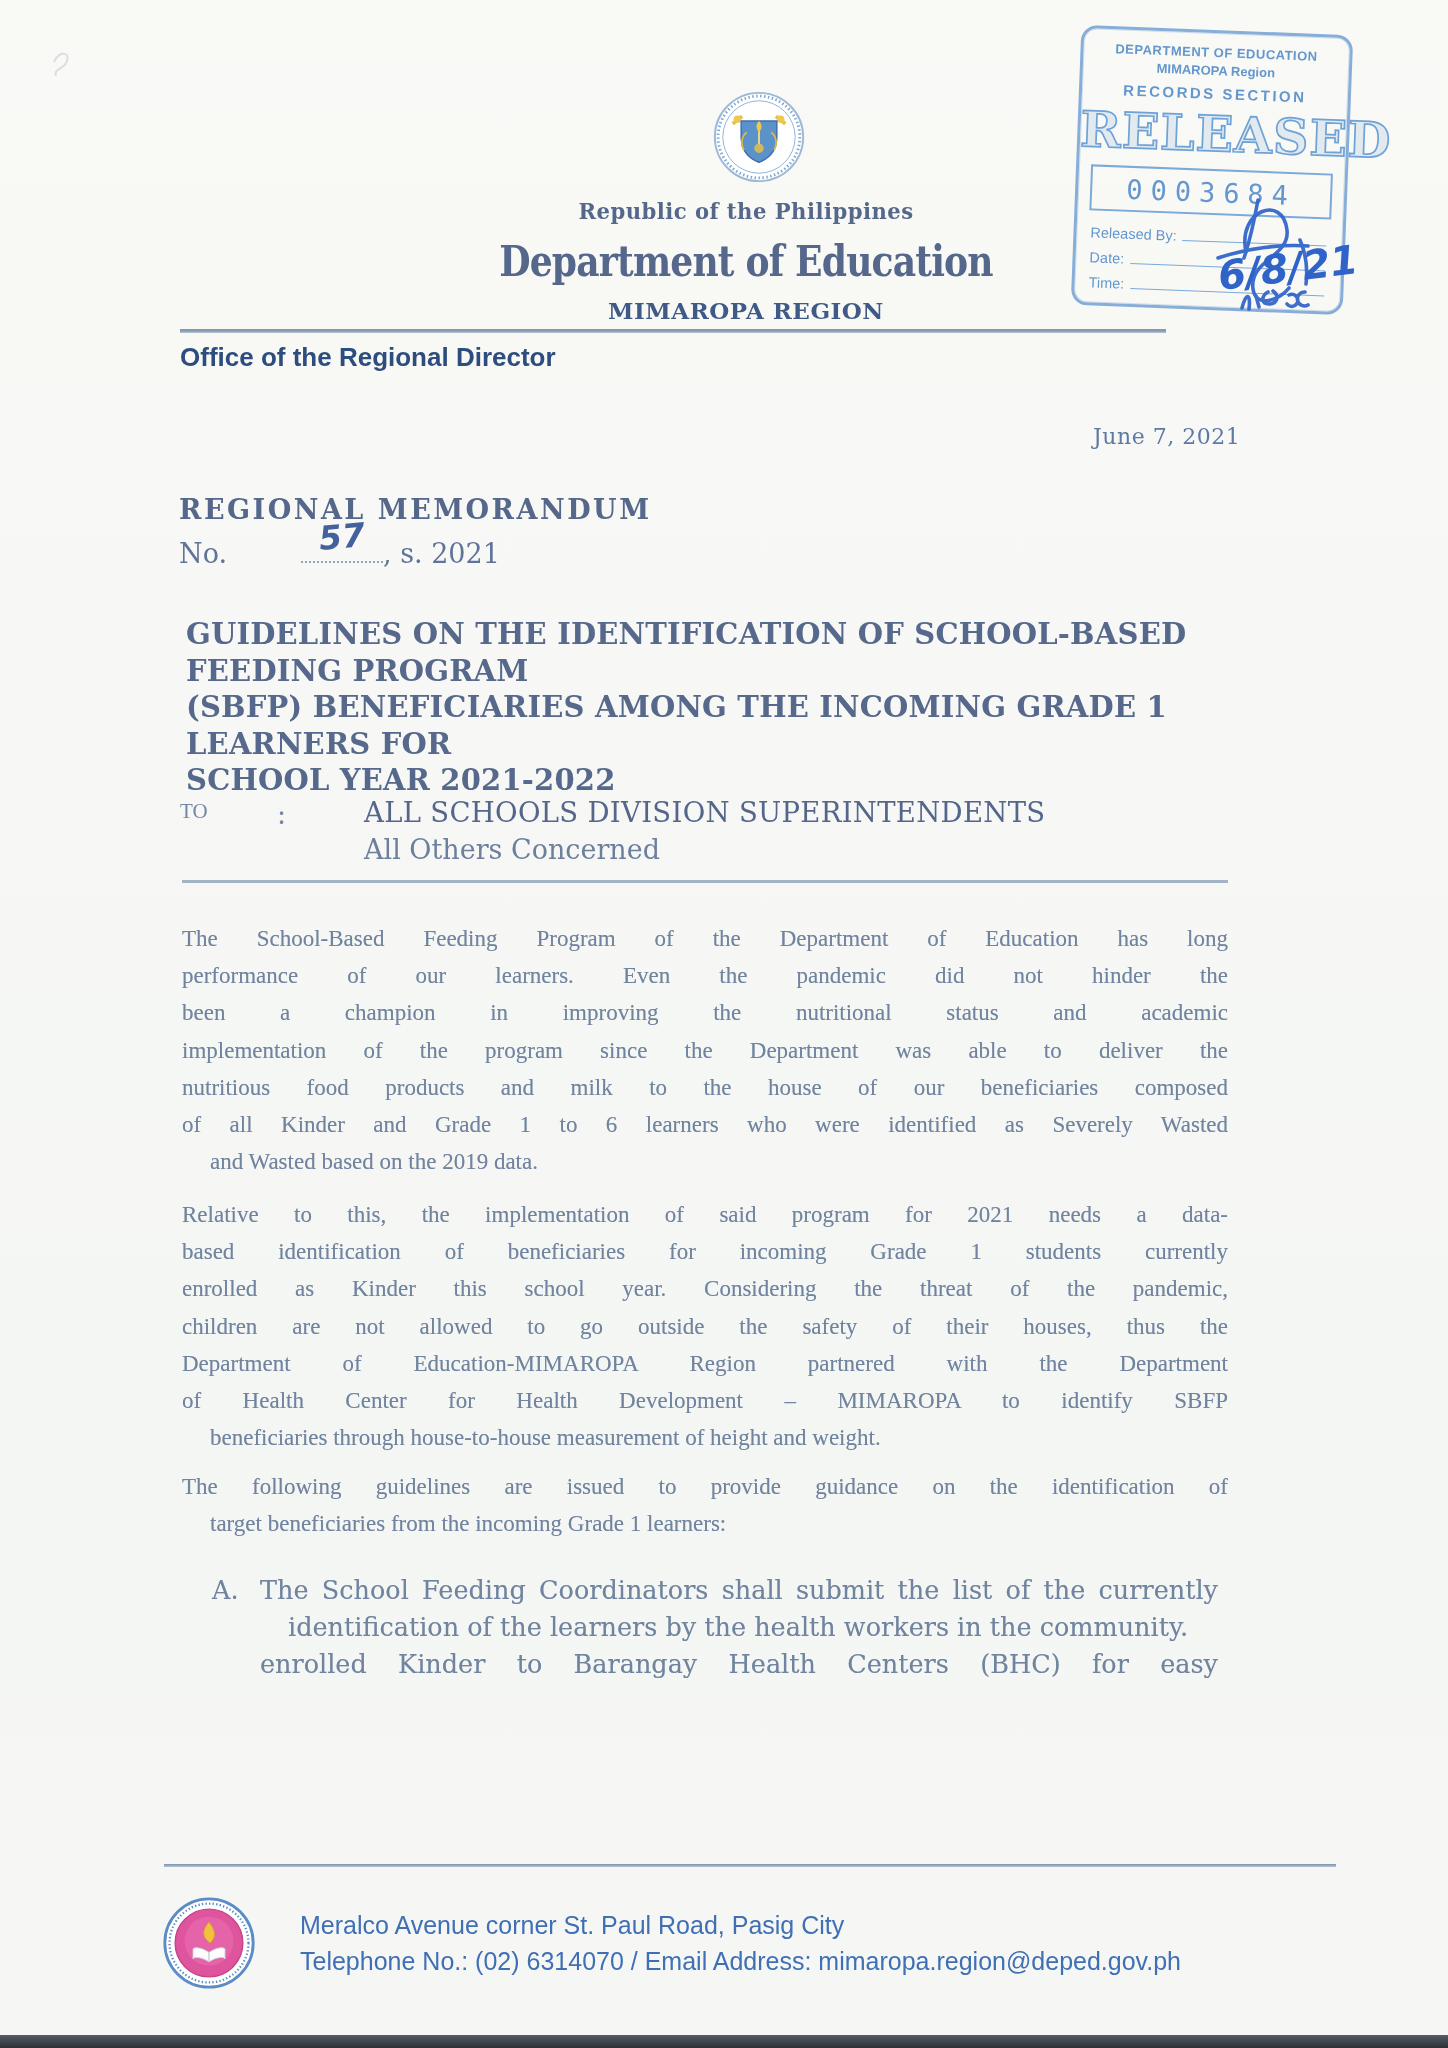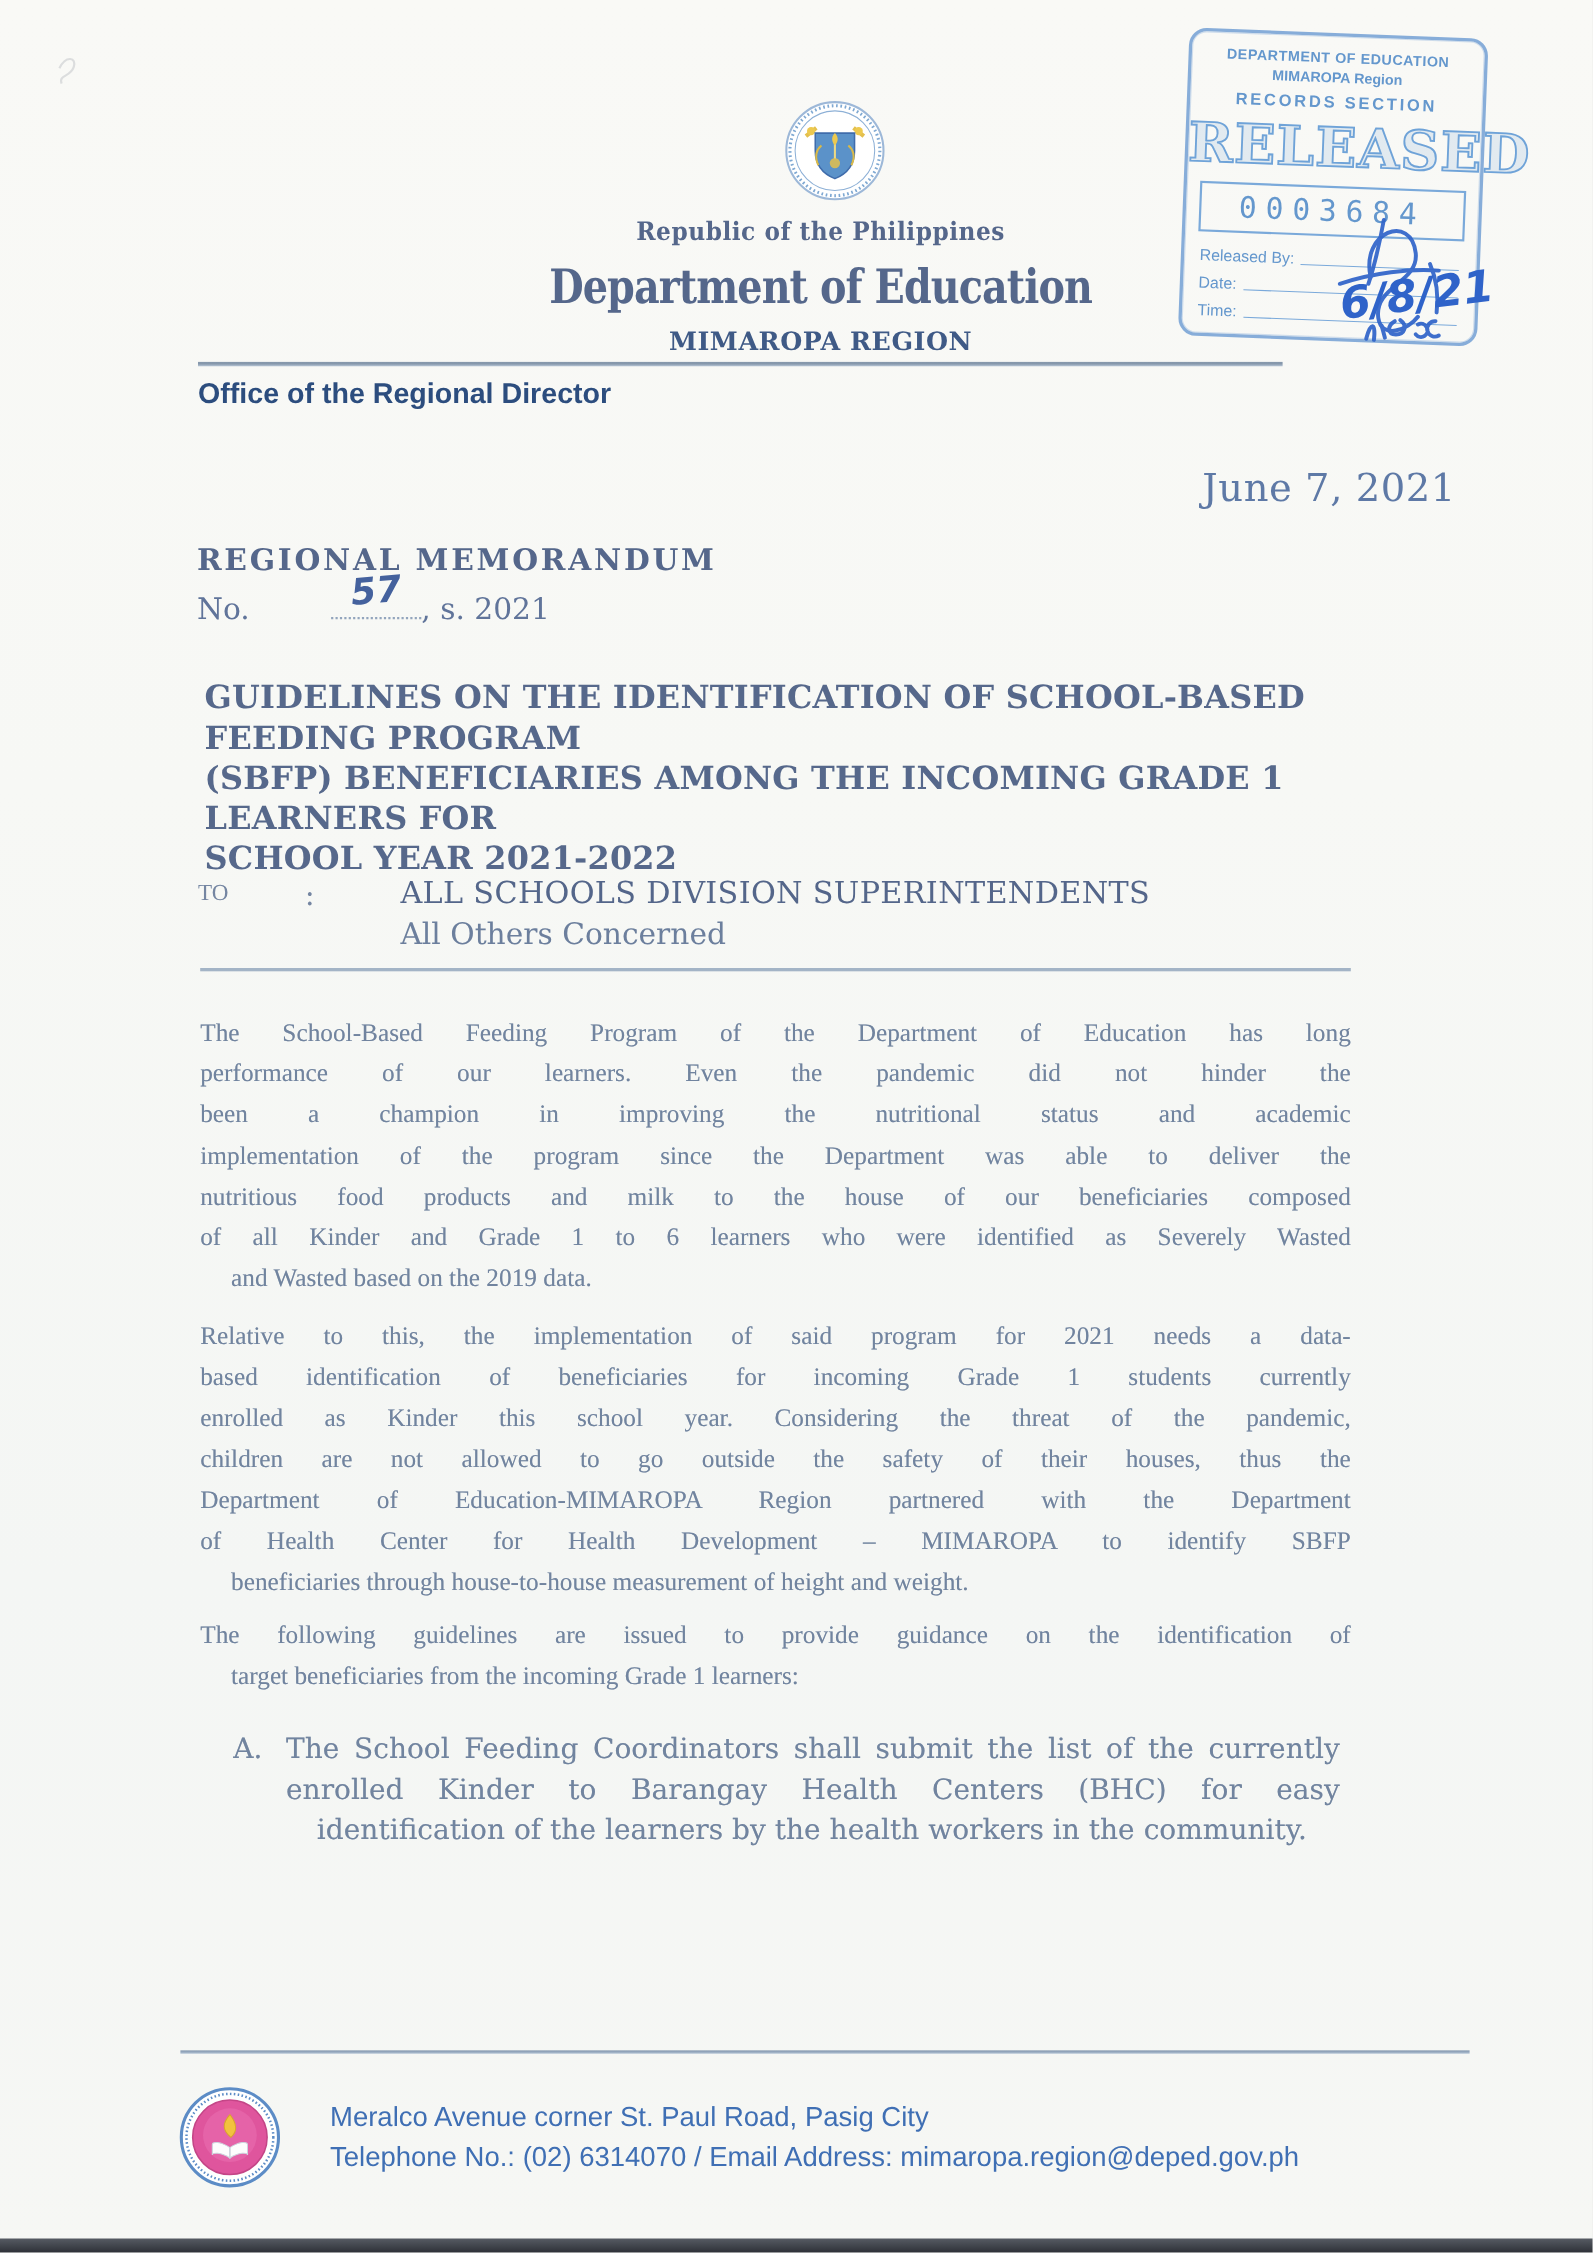--- a/index.html
+++ b/index.html
@@ -15,21 +15,21 @@
   .republic{left:446px;top:197px;width:600px;text-align:center;font-size:23px;font-weight:bold;
     color:var(--heading,#4b6089);transform:scaleX(.92);letter-spacing:.5px;}
   .department{left:396px;top:236px;width:700px;text-align:center;font-size:43px;font-weight:bold;
     color:var(--heading,#4b6089);transform:scaleX(.84);letter-spacing:-1px;}
   .region-line{left:446px;top:297px;width:600px;text-align:center;font-size:23px;font-weight:bold;
     color:#3f5a86;letter-spacing:.5px;}
   .header-rule{left:180px;top:329px;width:986px;height:4px;
     background:linear-gradient(180deg,#72879f 0%,#72879f 45%,#aebfd2 100%);opacity:.85;}
   .office{left:180px;top:342px;font-family:"Liberation Sans",sans-serif;font-size:26px;font-weight:bold;
     color:var(--office,#2c4d7e);}
-  .date-line{left:1093px;top:424px;font-size:35px;color:#5e79a6;letter-spacing:.5px;}
+  .date-line{left:1093px;top:424px;font-size:22px;color:#5e79a6;letter-spacing:.5px;}
 
   
   .stamp{left:1076px;top:30px;width:272px;height:280px;transform:rotate(2.2deg);
     border:3.5px solid rgba(106,154,210,.8);border-radius:16px;
     box-shadow:inset 0 0 0 1px rgba(130,170,218,.35);
     font-family:"Liberation Sans",sans-serif;color:var(--stamp_blue,#6497cd);}
   .stamp .c{position:absolute;left:0;width:100%;text-align:center;}
   .s-org{top:12px;font-size:13px;font-weight:bold;letter-spacing:.5px;}
   .s-region{top:30px;font-size:13px;font-weight:bold;}
   .s-section{top:52px;font-size:15px;font-weight:bold;letter-spacing:2.5px;}
@@ -188,22 +188,22 @@
     </div>
   <div class="abs para p3" data-name="paragraph-3">
       <div class="tline jl" data-name="paragraph-line">The following guidelines are issued to provide guidance on the identification of</div>
       <div class="tline ll" data-name="paragraph-line">target beneficiaries from the incoming Grade 1 learners:</div>
     </div>
 
   <div class="abs item-a" data-name="guideline-item-a">
     <span class="item-marker" data-name="item-a-marker">A.</span>
     <div class="item-text" data-name="item-a-text">
         <div class="tline jl" data-name="item-line">The School Feeding Coordinators shall submit the list of the currently</div>
+        <div class="tline ll" data-name="item-line">identification of the learners by the health workers in the community.</div>
         <div class="tline jl" data-name="item-line">enrolled Kinder to Barangay Health Centers (BHC) for easy</div>
-        <div class="tline ll" data-name="item-line">identification of the learners by the health workers in the community.</div>
       </div>
   </div>
 
   <div class="abs footer-rule" data-name="footer-divider"></div>
   <svg class="abs footer-seal" viewBox="0 0 100 100" data-name="deped-footer-seal-icon">
     <circle cx="50" cy="50" r="47" fill="#ffffff" stroke="#5c8cc6" stroke-width="3"></circle>
     <circle cx="50" cy="50" r="42" fill="none" stroke="#5c8cc6" stroke-width="2.4" stroke-dasharray="1.5,2.3"></circle>
     <circle cx="50" cy="50" r="36" fill="#df559d" stroke="#c44587" stroke-width="1.5"></circle>
     <circle cx="50" cy="48" r="26" fill="#e96fb0" opacity=".55"></circle>
     <path d="M50,28 c7,9 8,16 1,22 c-9,-7 -8,-14 -1,-22" fill="#f2c23e" stroke="#d9a52c" stroke-width="1"></path>

